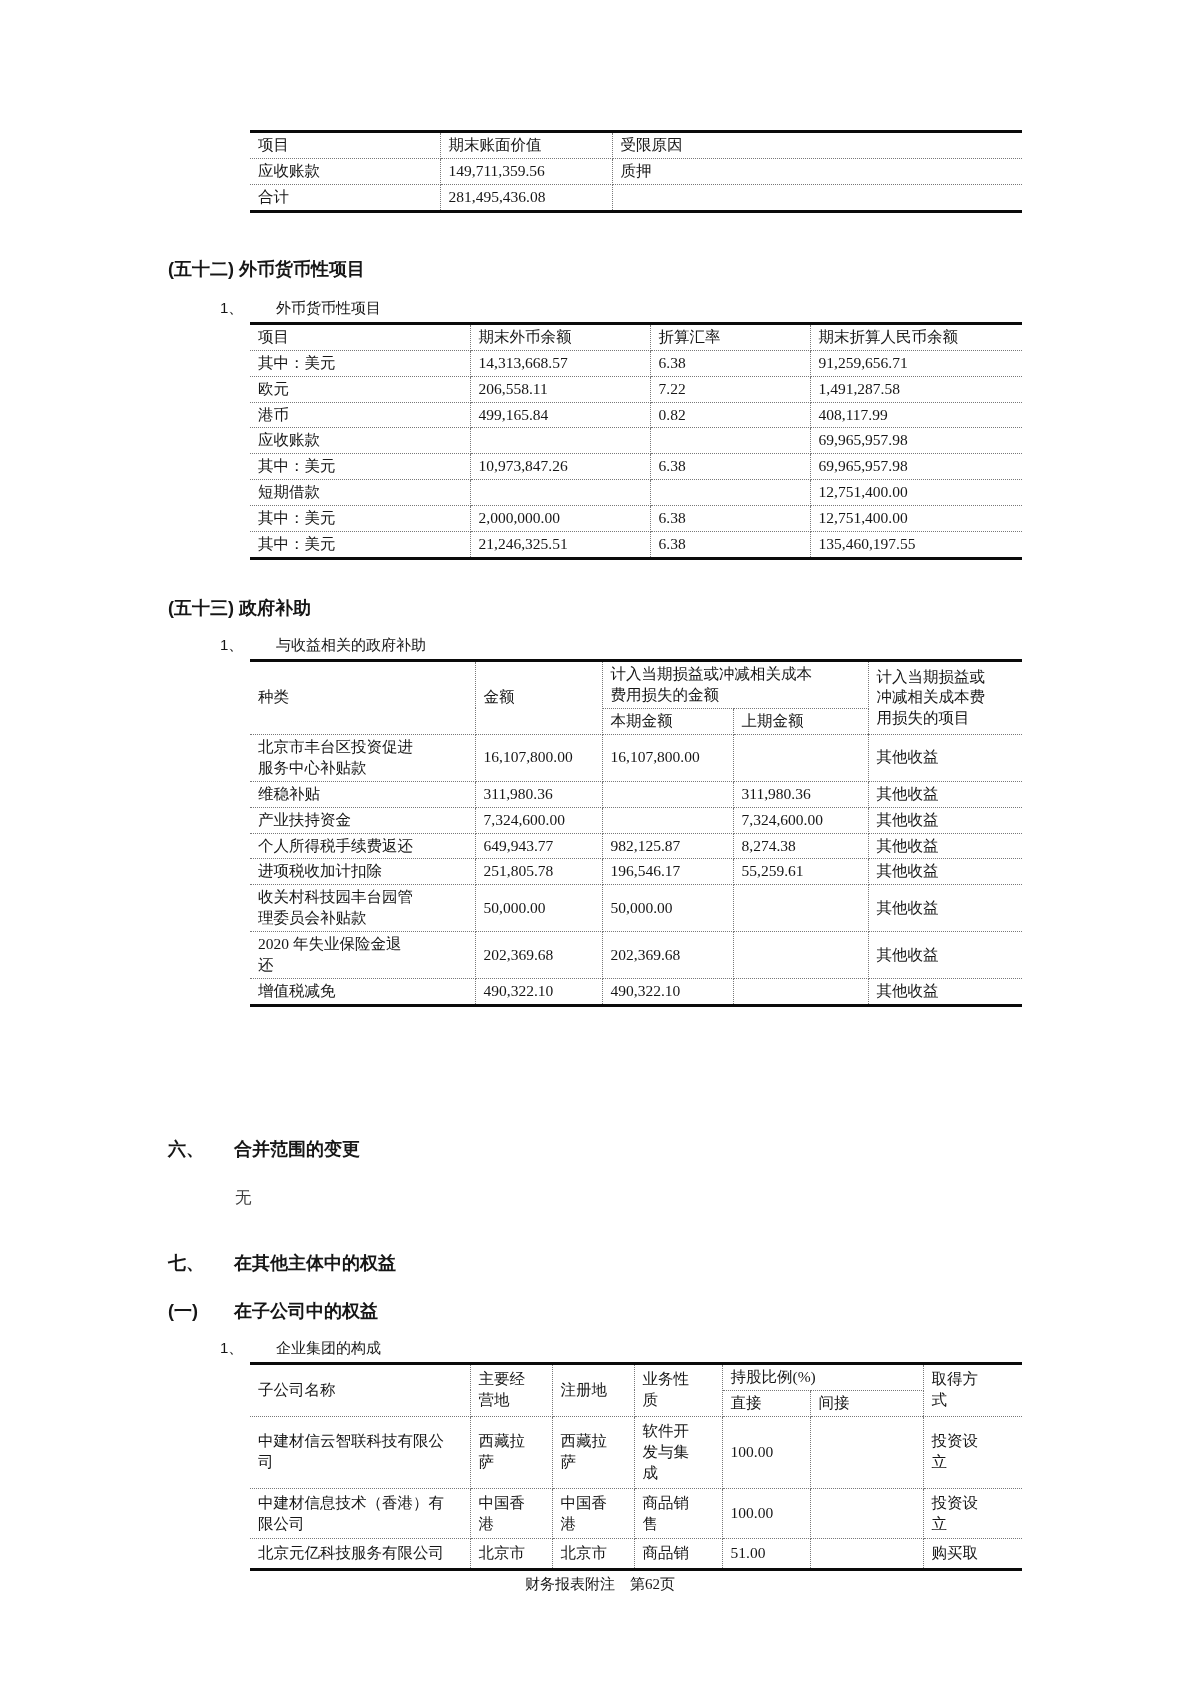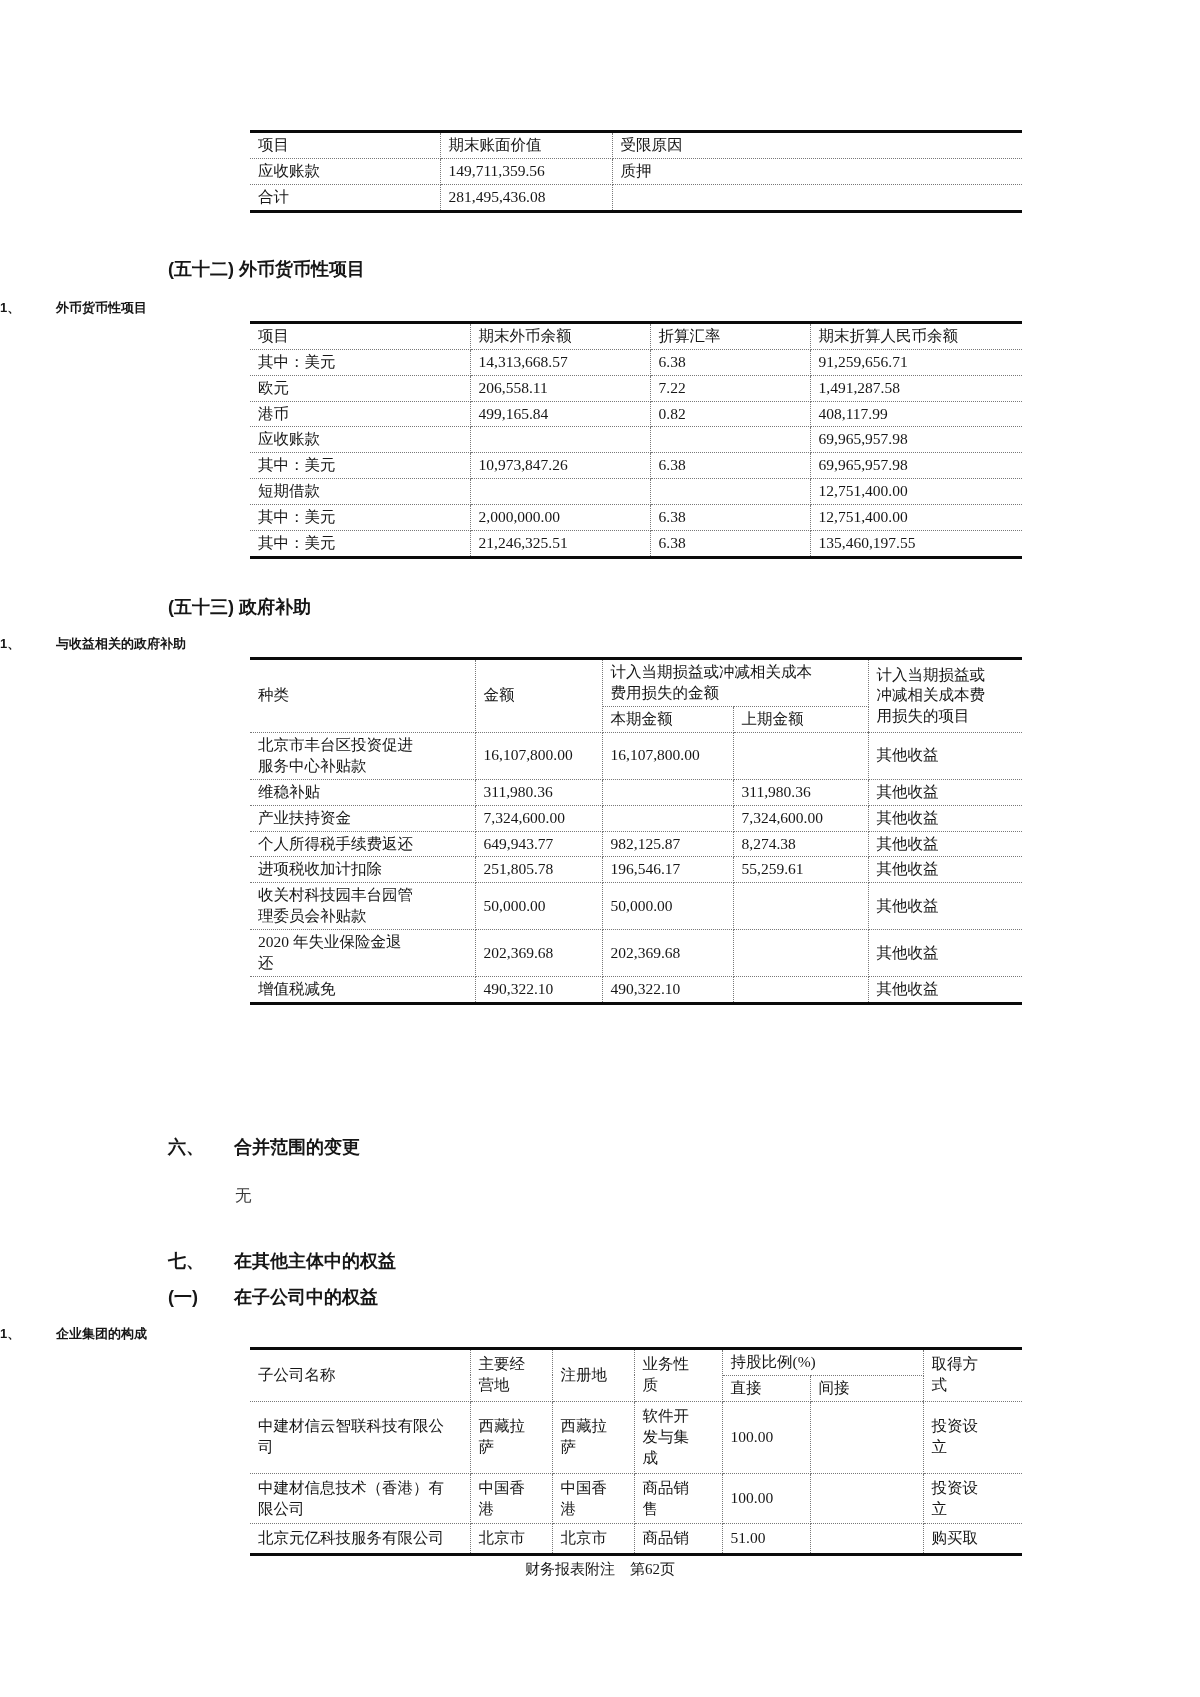--- a/index.html
+++ b/index.html
@@ -23,23 +23,23 @@
   .t4 { margin-top:4px; }
   .t4 td { padding-top:4px; padding-bottom:4px; }
 
   .sec { font-family:"Liberation Sans","DejaVu Sans",sans-serif; font-weight:bold;
     font-size:18px; margin-left:168px; }
   .sec .secno { display:inline-block; min-width:66px; }
   .sec52 { margin-top:44px; }
   .sec53 { margin-top:36px; }
   .sec6  { margin-top:130px; }
   .sec7  { margin-top:42px; }
-  .sec71 { margin-top:12px; }
-  .sub { font-family:"Liberation Sans","DejaVu Sans",sans-serif; font-weight:bold;
-    font-size:13px; margin-top:16px; }
+  .sec71 { margin-top:24px; }
+  .sub { font-family:"Liberation Sans","DejaVu Sans",sans-serif; font-weight:normal;
+    font-size:15px; margin-left:220px; margin-top:16px; }
   .sub .subno { display:inline-block; min-width:56px; }
   .sub52 { margin-top:18px; }
   .none-text { margin-left:235px; margin-top:26px; font-size:16.5px; color:#3a3a3a; }
   .footer { margin-top:4px; width:1200px; text-align:center; font-size:15px; }
 </style>
 </head>
 <body>
 
 <table class="tbl t1">
   <colgroup>

